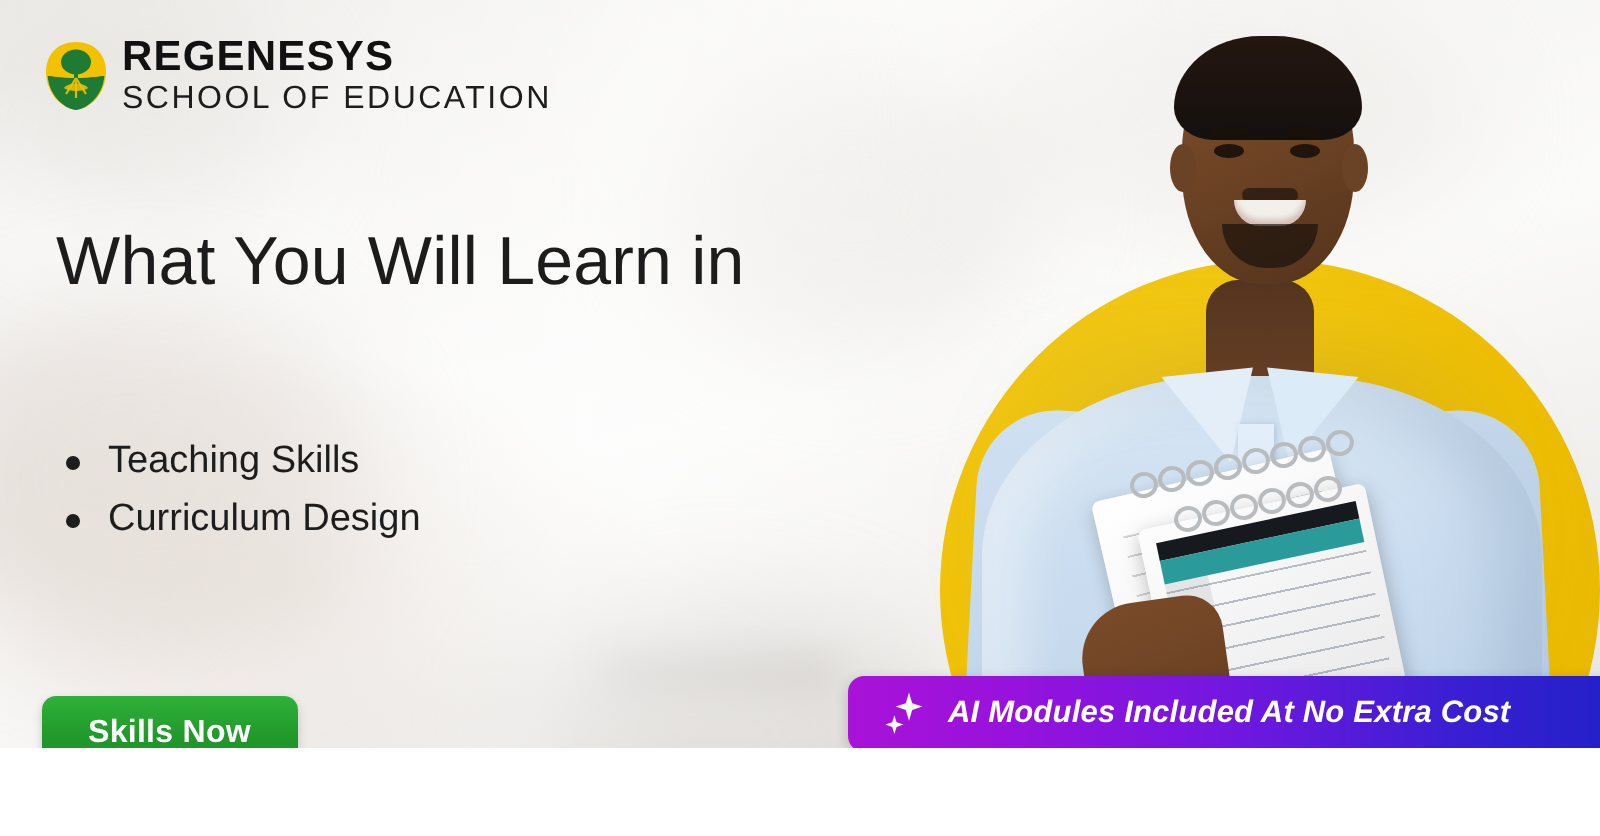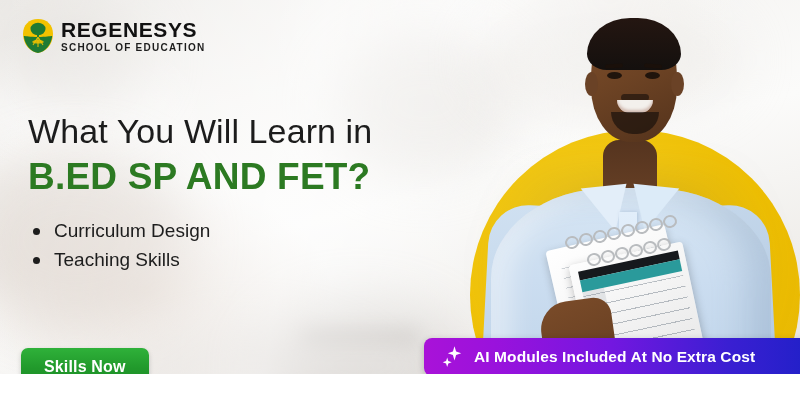--- a/index.html
+++ b/index.html
@@ -260,22 +260,22 @@
   }
   .logo-mark { width: 32px; height: 36px; flex: 0 0 auto; }
   .logo-words { display: flex; flex-direction: column; line-height: 1; }
   .logo-main {
     font-size: 21px;
     font-weight: bold;
     letter-spacing: .6px;
     color: #111111;
   }
   .logo-sub {
-    font-size: 10px;
-    font-weight: bold;
+    font-size: 16px;
+    font-weight: normal;
     letter-spacing: 1.25px;
     color: #1d1d1d;
     margin-top: 3px;
   }
 
   
   .headline {
     position: absolute;
     left: 28px; top: 112px;
     width: 470px;
@@ -348,20 +348,21 @@
     background: linear-gradient(90deg, #A912D8 0%, #9A12DC 18%, #7317E0 48%, #3A1FD2 78%, #2020C8 100%);
     box-shadow: 0 2px 7px rgba(0,0,0,.2);
   }
   .ai-badge .sparkles { width: 26px; height: 26px; flex: 0 0 auto; }
   .ai-badge .ai-text {
     color: #ffffff;
     font-size: 15.5px;
     font-weight: bold;
     letter-spacing: .1px;
     white-space: nowrap;
+    font-style: italic;
   }
 </style>
 </head>
 <body>
 
 <div class="banner">
 
   <div class="bg-base"></div>
   <div class="bg-blob blob-f"></div>
   <div class="bg-blob blob-a"></div>
@@ -439,26 +440,25 @@
       <path d="M16 19 L11 27 M16 19 L21 27 M16 19 L16 29" stroke="#F2C200" stroke-width="1.1" fill="none" opacity="0.9"></path>
     </svg>
     <div class="logo-words">
       <span class="logo-main">REGENESYS</span>
       <span class="logo-sub">SCHOOL OF EDUCATION</span>
     </div>
   </div>
 
   <div class="headline">
     <div class="headline-line1">What You Will Learn in</div>
-    <div class="headline-line2">B.ED SP AND FET?</div>
   </div>
 
   <ul class="bullets">
+    <li>Teaching Skills</li>
     <li>Curriculum Design</li>
-    <li>Teaching Skills</li>
   </ul>
 
   <button class="cta">Skills Now</button>
 
   <div class="ai-badge">
     <svg class="sparkles" viewBox="0 0 26 26">
       <path d="M16.5 2.2 L18.1 7.6 L23.2 9.3 L18.1 11.0 L16.5 16.4 L14.9 11.0 L9.8 9.3 L14.9 7.6 Z" fill="#ffffff"></path>
       <path d="M9.2 13.6 L10.3 17.1 L13.7 18.3 L10.3 19.5 L9.2 23.0 L8.1 19.5 L4.7 18.3 L8.1 17.1 Z" fill="#ffffff"></path>
     </svg>
     <span class="ai-text">AI Modules Included At No Extra Cost</span>

